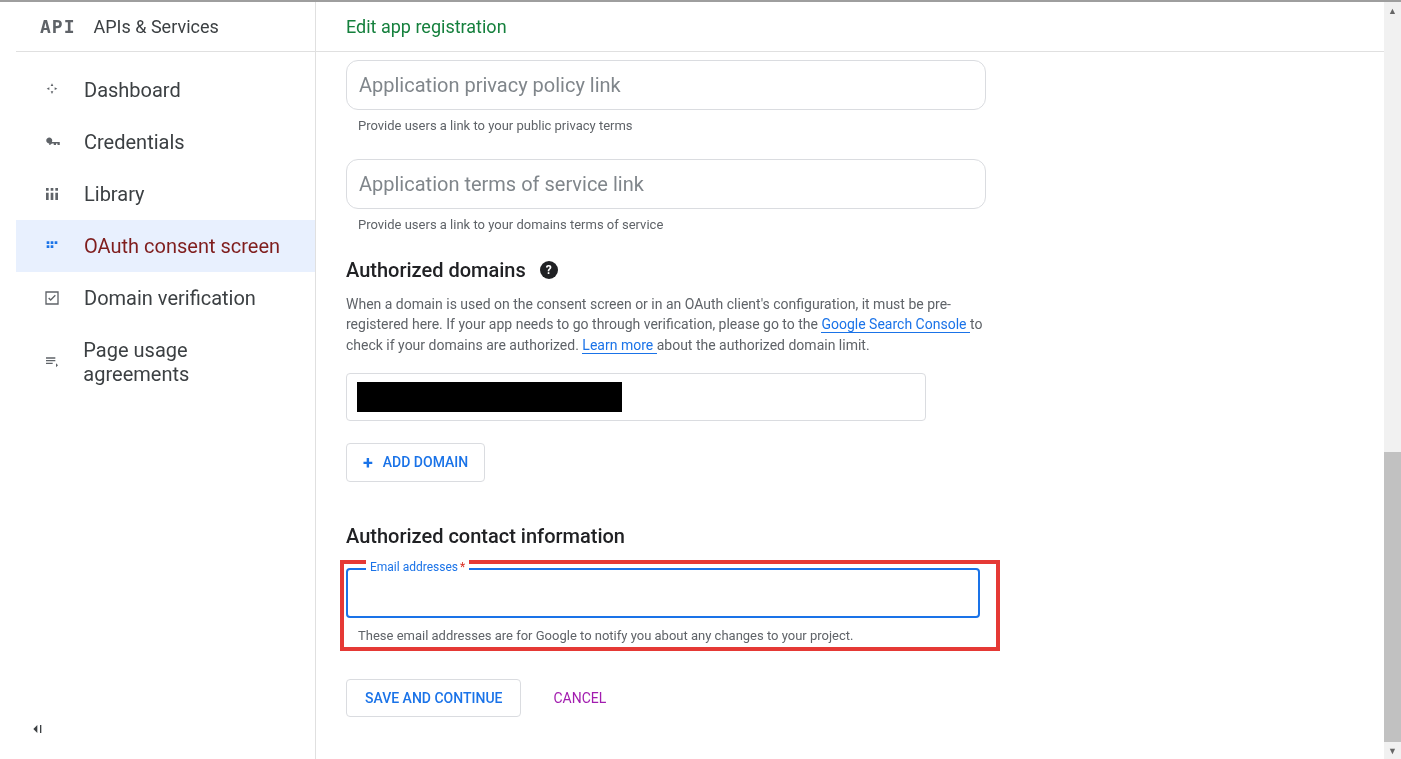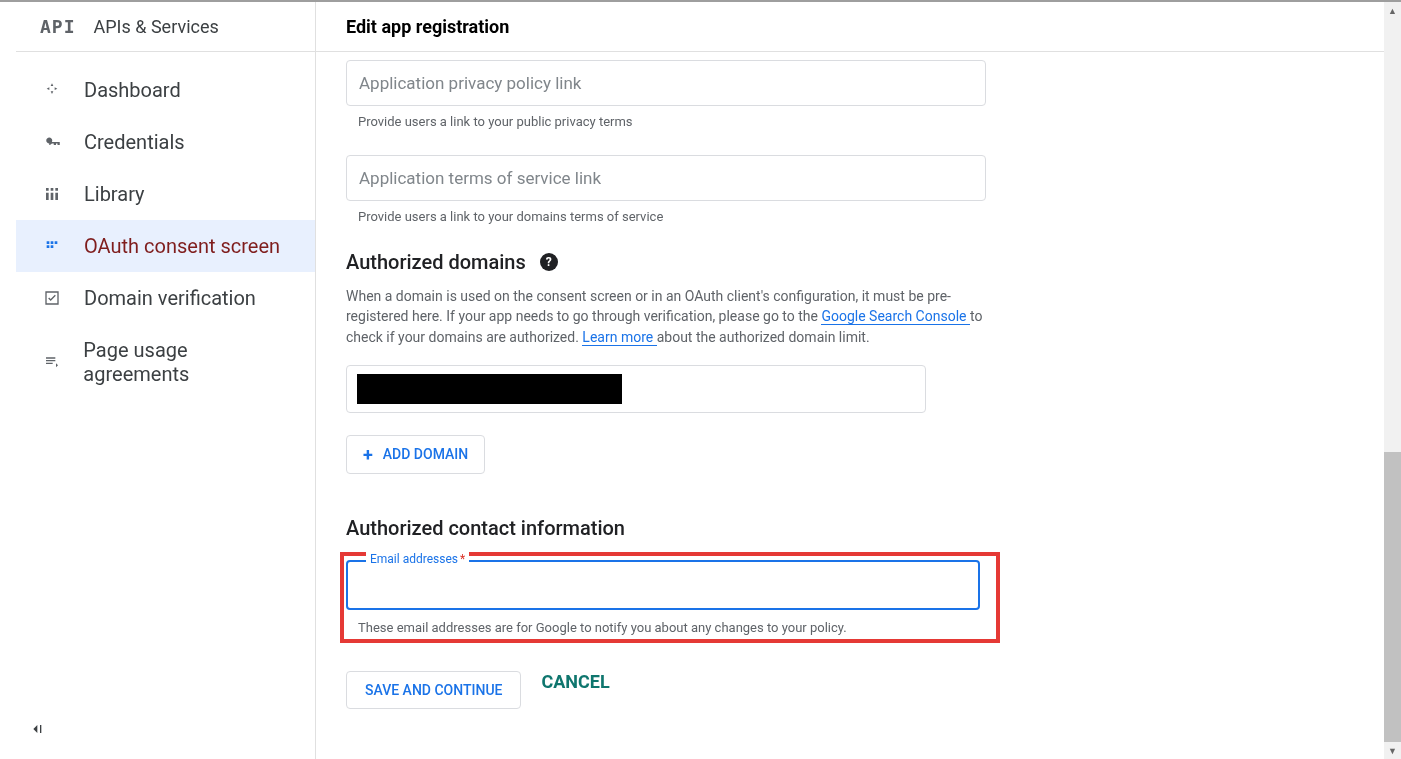--- a/index.html
+++ b/index.html
@@ -80,38 +80,38 @@
       display: flex;
       flex-direction: column;
       position: relative;
     }
     .main-header {
       padding: 14px 30px;
       border-bottom: 1px solid #e0e0e0;
     }
     .page-title {
       font-size: 18px;
-      color: #000000;
-      font-weight: 700;
+      color: #15803d;
+      font-weight: 400;
     }
     .content {
       padding: 8px 30px 30px 30px;
       overflow-y: auto;
       flex: 1;
     }
     .input-group {
       max-width: 640px;
       margin-bottom: 8px;
     }
     .text-input {
       width: 100%;
       padding: 12px;
       border: 1px solid #dadce0;
-      border-radius: 4px;
-      font-size: 17px;
+      border-radius: 12px;
+      font-size: 20px;
       color: #1d4ed8;
       outline: none;
     }
     .text-input::placeholder {
       color: #80868b;
     }
     .helper-text {
       font-size: 13px;
       color: #5f6368;
       margin: 6px 0 26px 12px;
@@ -211,37 +211,37 @@
       outline: none;
     }
     .email-helper {
       font-size: 13px;
       color: #5f6368;
       margin: 8px 0 0 12px;
     }
     .button-row {
       margin-top: 28px;
       display: flex;
-      gap: 20px;
-      align-items: flex-start;
+      gap: 32px;
+      align-items: center;
     }
     .primary-btn {
       border: 1px solid #dadce0;
       border-radius: 4px;
       padding: 10px 18px;
       color: #1a73e8;
       font-size: 14px;
       font-weight: 500;
       cursor: pointer;
       background: #fff;
     }
     .cancel-btn {
-      color: #0f766e;
-      font-size: 18px;
-      font-weight: 700;
+      color: #a21caf;
+      font-size: 14px;
+      font-weight: 400;
       cursor: pointer;
       background: none;
       border: none;
     }
     .scrollbar-track {
       position: absolute;
       right: 0;
       top: 0;
       width: 17px;
       height: 100%;
@@ -367,21 +367,21 @@
 
     <h2 class="section-title">Authorized contact information</h2>
 
     <div class="highlighted-section">
       <div class="floating-label-wrap">
         <label class="floating-label">
           <span>Email addresses</span><span class="req">*</span>
         </label>
         <input class="email-input" type="text" style="">
       </div>
-      <div class="email-helper">These email addresses are for Google to notify you about any changes to your policy.</div>
+      <div class="email-helper">These email addresses are for Google to notify you about any changes to your project.</div>
     </div>
 
     <div class="button-row">
       <button class="primary-btn">SAVE AND CONTINUE</button>
       <button class="cancel-btn">CANCEL</button>
     </div>
 
   </div>
 
   <div class="scrollbar-track">

